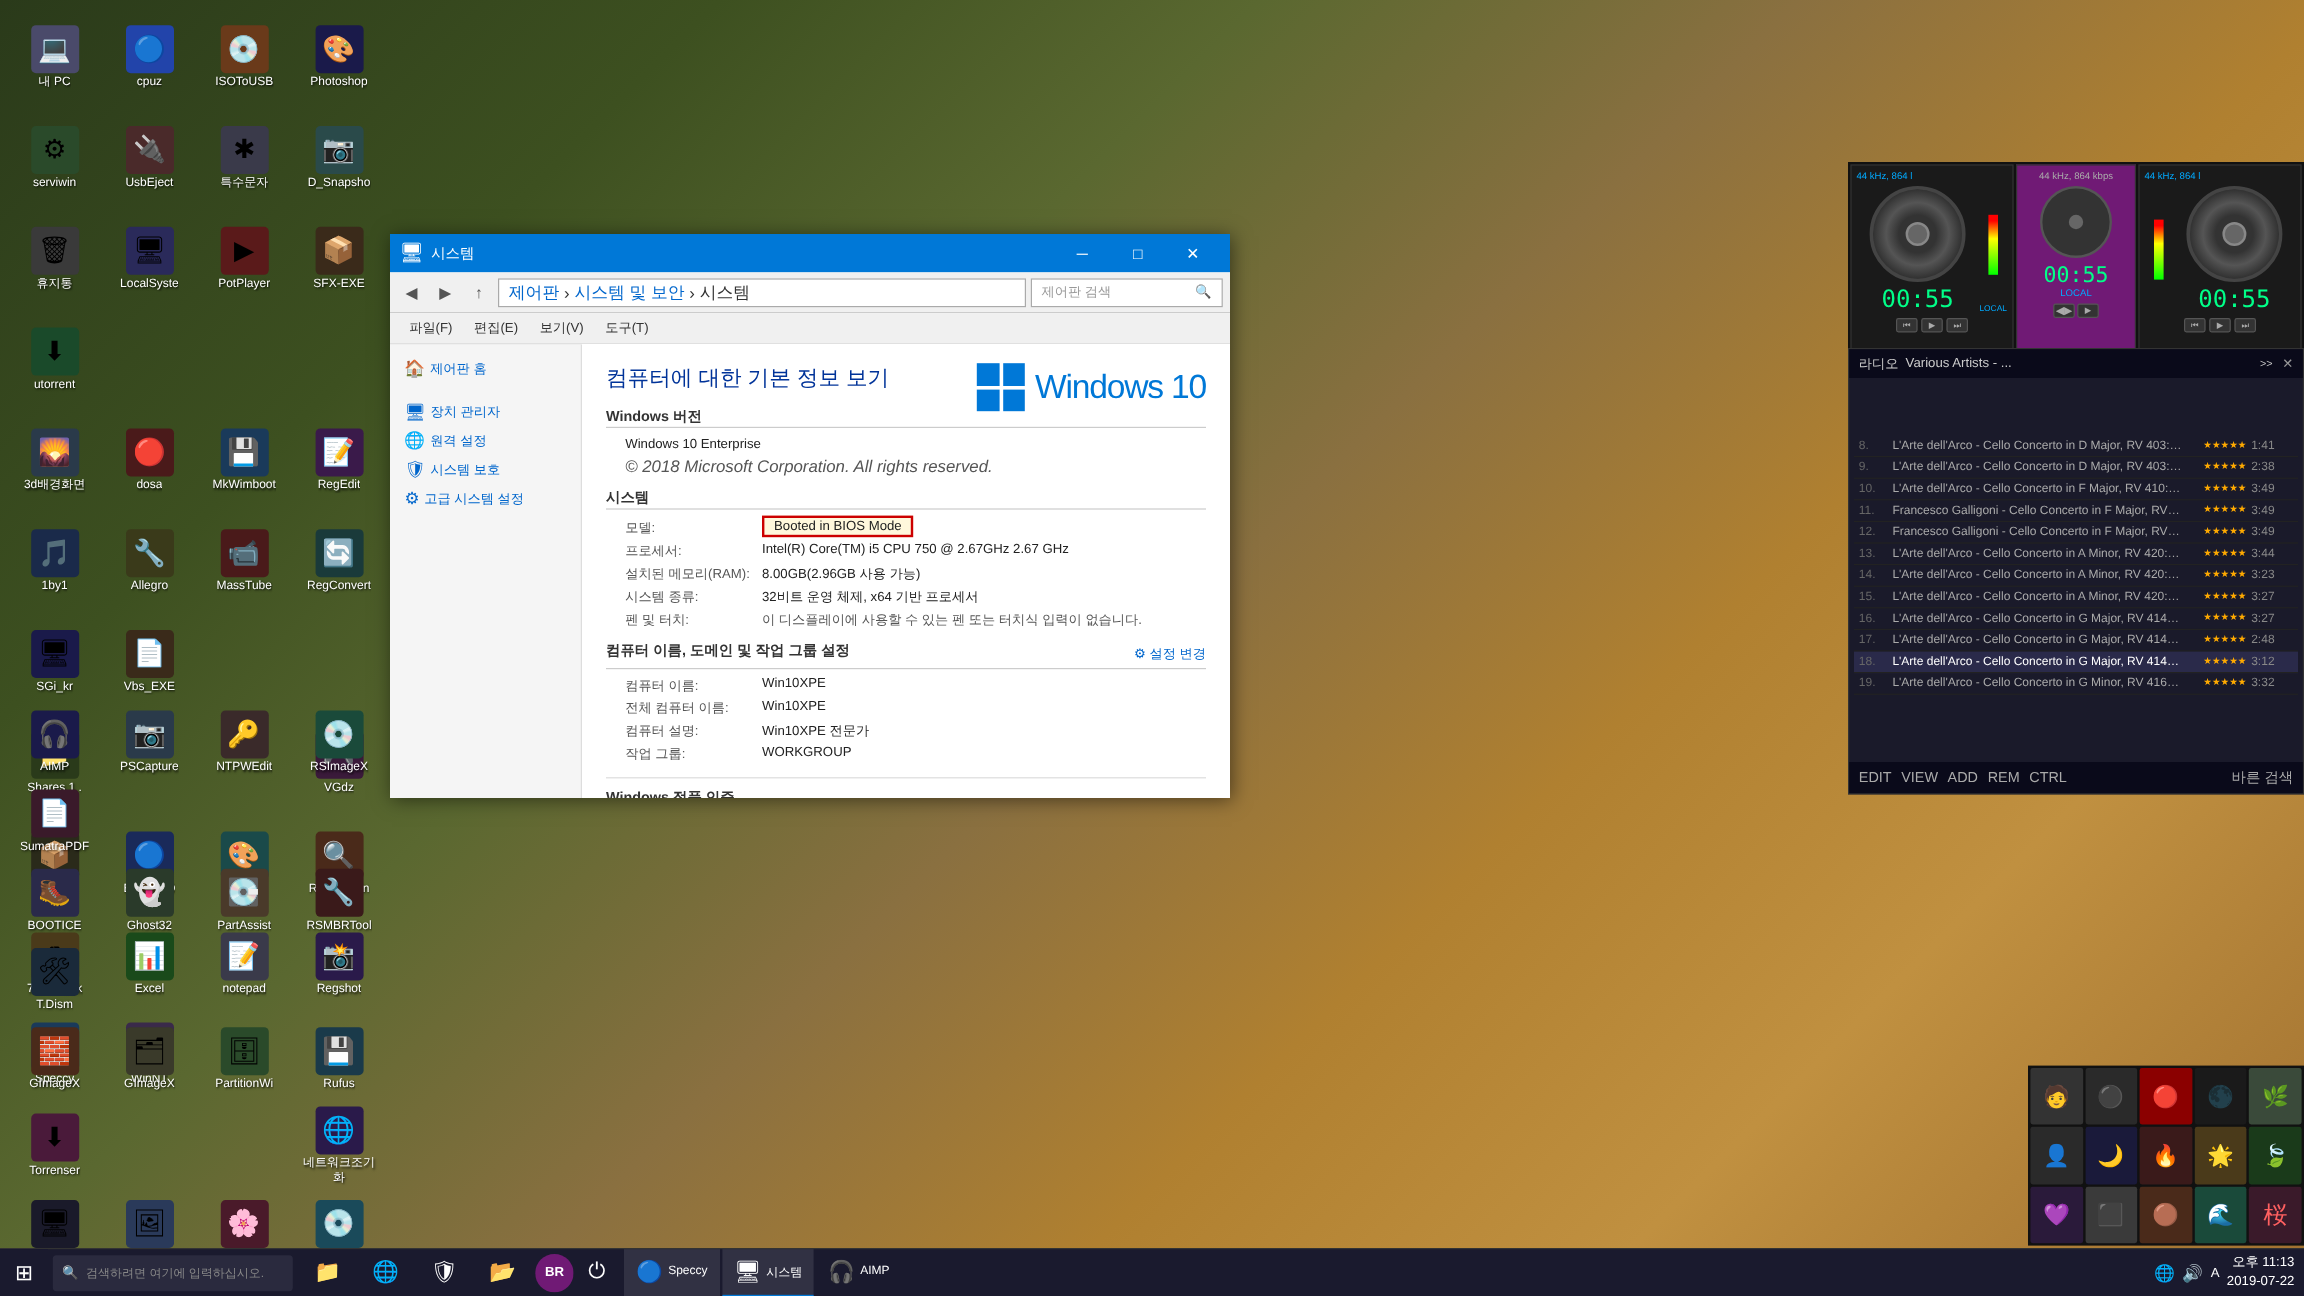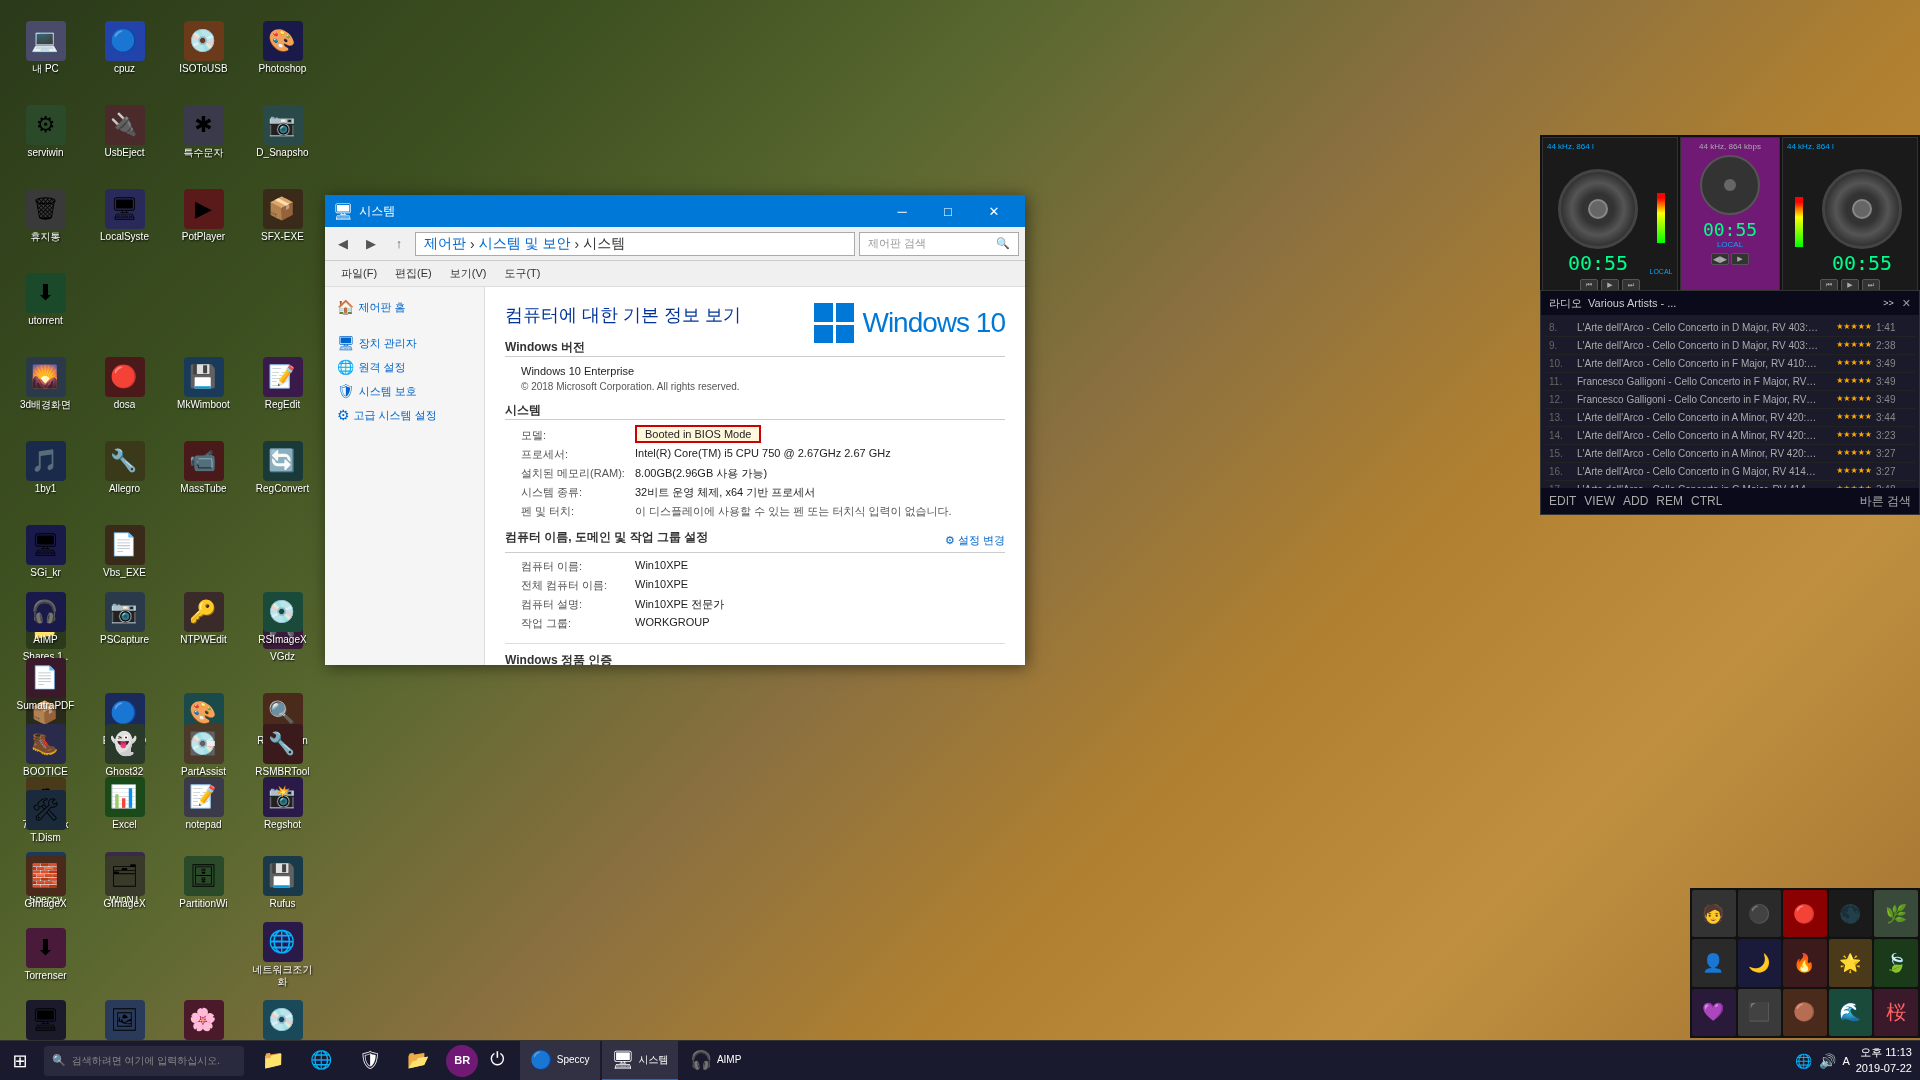--- a/index.html
+++ b/index.html
@@ -385,21 +385,21 @@
       flex-direction: column;
       align-items: center;
       padding: 4px;
       position: relative;
     }
     .dj-deck-top {
       font-size: 9px;
       color: #aaa;
       display: flex;
       gap: 4px;
-      margin-bottom: 18px;
+      margin-bottom: 4px;
       width: 100%;
     }
     .dj-platter {
       width: 80px;
       height: 80px;
       border-radius: 50%;
       background: radial-gradient(circle at 50% 50%, #333 30%, #555 50%, #333 70%, #222 100%);
       border: 3px solid #444;
       display: flex;
       align-items: center;
@@ -437,26 +437,27 @@
       font-family: monospace;
       margin-top: 2px;
     }
 
     
     .music-panel {
       position: absolute;
       top: 290px;
       right: 0;
       width: 380px;
-      height: 225px;
+      height: 372px;
       background: #1a1a2a;
       border: 1px solid #333;
       z-index: 50;
       display: flex;
       flex-direction: column;
+      gap: 44px;
     }
     .music-panel-header {
       height: 24px;
       background: #0a0a1a;
       display: flex;
       align-items: center;
       padding: 0 8px;
       color: #ccc;
       font-size: 11px;
     }
@@ -889,21 +890,21 @@
           </div>
         </div>
 
         <div class="main-title">컴퓨터에 대한 기본 정보 보기</div>
 
         <div class="section-header section-divider">Windows 버전</div>
         <div class="info-row">
           <div class="info-value" style="padding-left:16px;">Windows 10 Enterprise</div>
         </div>
         <div class="info-row">
-          <div class="info-value" style="padding-left:16px; font-size:10px; color:#555;">© 2018 Microsoft Corporation. All rights reserved.</div>
+          <div class="info-value" style="padding-left:16px; font-size:14px; color:#555;font-style:italic;">© 2018 Microsoft Corporation. All rights reserved.</div>
         </div>
 
         <div class="section-header section-divider" style="margin-top:10px;">시스템</div>
 
         <div class="info-row" style="margin-bottom:4px;">
           <div class="info-label">모델:</div>
           <div class="info-value">
             <span style="border: 2px solid #cc0000; background:#fff8dc; padding: 1px 8px;">Booted in BIOS Mode</span>
           </div>
         </div>

